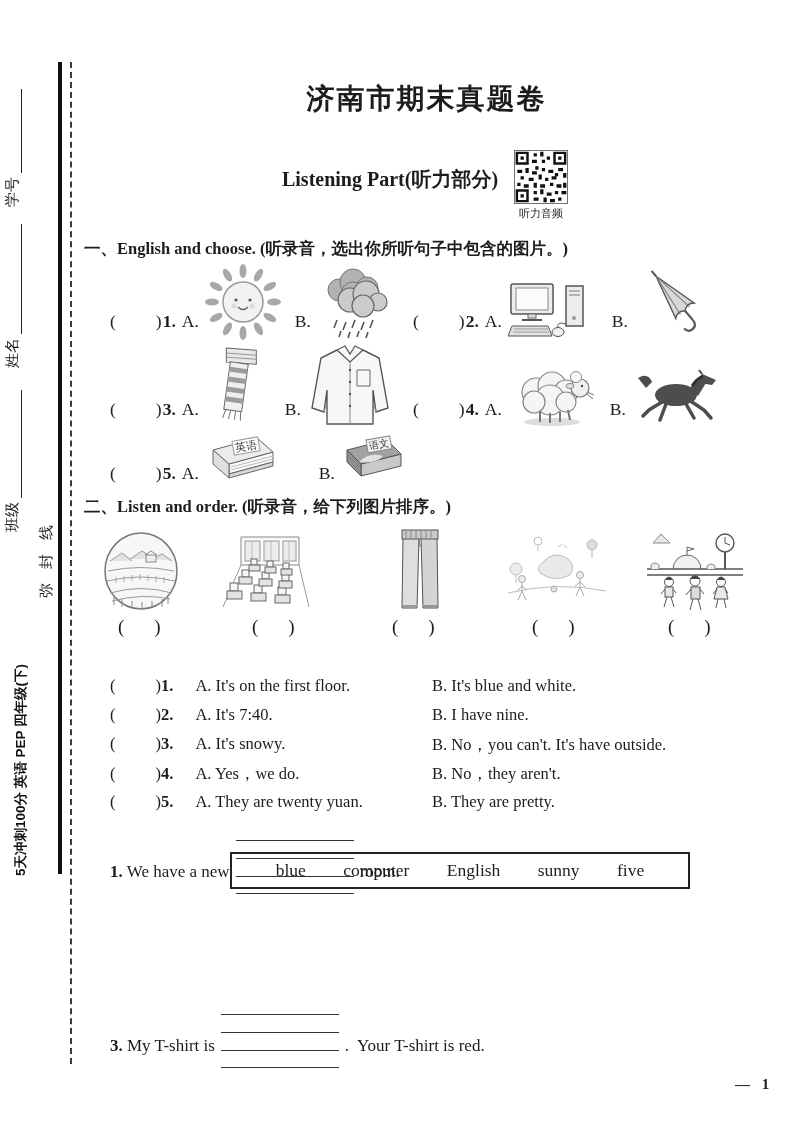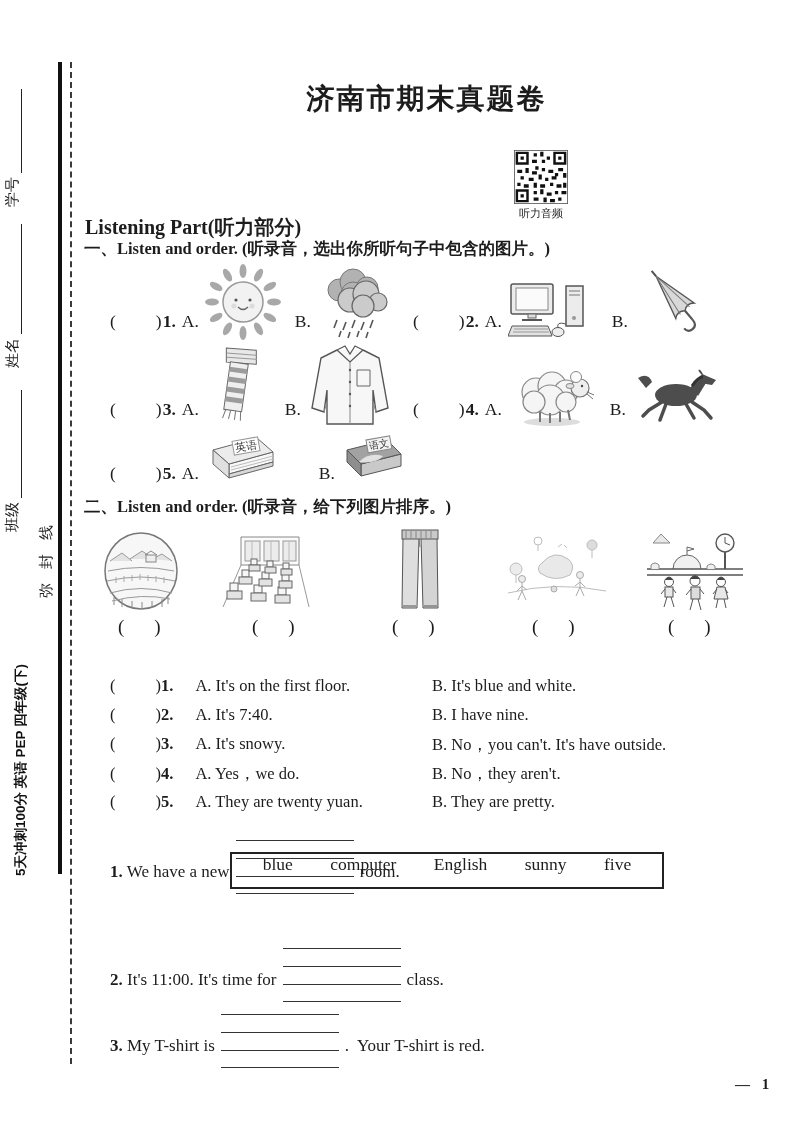--- a/index.html
+++ b/index.html
@@ -9,21 +9,21 @@
   .mline-solid{position:absolute;left:58px;top:62px;width:3.5px;height:812px;background:#111;}
   .mline-dash{position:absolute;left:70px;top:62px;height:1002px;border-left:2px dashed #3a3a3a;}
   .rot{position:absolute;transform-origin:0 100%;transform:rotate(-90deg);white-space:nowrap;
        font-family:"Liberation Sans", sans-serif;font-size:15px;height:20px;display:flex;align-items:flex-end;gap:4px;}
   .rot .blank{display:inline-block;border-bottom:1.5px solid #222;height:15px;}
   .rot.seal{font-size:15px;letter-spacing:14px;color:#222;}
   .rot.book{font-weight:bold;font-size:13.5px;color:#111;}
   
   .title{position:absolute;top:80px;left:60px;right:0;text-align:center;font-size:28px;font-weight:bold;
          font-family:"Liberation Sans", sans-serif;letter-spacing:2px;}
-  .lp-head{position:absolute;top:166px;left:85px;width:610px;text-align:left;font-size:20px;font-weight:bold;margin-top:48px;}
+  .lp-head{position:absolute;top:166px;left:85px;width:610px;text-align:center;font-size:20px;font-weight:bold;}
   .qr{position:absolute;left:514px;top:150px;}
   .qr-cap{position:absolute;left:506px;top:206px;width:70px;text-align:center;font-size:11px;
           font-family:"Liberation Sans", sans-serif;}
   .shead{position:absolute;left:84px;font-size:16.5px;font-weight:bold;width:700px;}
   
   .row{position:absolute;display:flex;align-items:flex-end;}
   .ptxt{display:inline-flex;align-items:baseline;font-size:17.5px;margin:0 0 8px 0;}
   .gap{display:inline-block;width:40px;}
   .gap2{display:inline-block;width:30px;}
   .num{margin-left:1px;}
@@ -33,21 +33,21 @@
   
   .fig{position:absolute;}
   .p2{position:absolute;display:inline-flex;align-items:baseline;font-size:19px;}
   
   .s3row{position:absolute;left:110px;width:640px;font-size:16.5px;}
   .s3a{display:inline-flex;align-items:baseline;}
   .s3a .atext{margin-left:22px;}
   .s3b{position:absolute;left:322px;top:0;}
   
   .wordbox{position:absolute;left:230px;top:852px;width:406px;height:33px;border:2px solid #222;
-           display:flex;align-items:flex-start;justify-content:space-around;padding:0 12px;font-size:17.5px;}
+           display:flex;align-items:center;justify-content:space-around;padding:0 25px;font-size:17.5px;}
   .fitem{position:absolute;display:flex;align-items:flex-end;font-size:17px;}
   .ftxt{margin-bottom:14px;white-space:pre;}
   .wgrid{position:relative;display:inline-block;width:118px;height:56px;margin:0 6px;}
   .wgrid i{position:absolute;left:0;right:0;border-top:1.5px solid #333;}
   .pageno{position:absolute;left:735px;top:1076px;font-size:15px;font-weight:bold;letter-spacing:4px;}
   svg{display:block;}
   text{font-family:"Liberation Sans", sans-serif;}
 </style>
 </head>
 <body>
@@ -89,21 +89,21 @@
           <path d="M2.5 2.5h5v5h-5z M25.5 2.5h5v5h-5z M2.5 25.5h5v5h-5z"></path>
         </g>
       <g fill="#111">
         <path d="M4 4h2v2H4z M27 4h2v2h-2z M4 27h2v2H4z"></path>
         <path d="M12 2h2v2h-2z M16 1h2v3h-2z M20 4h2v2h-2z M11 6h3v2h-3z M17 6h2v2h-2z M13 10h2v2h-2z M2 12h3v2H2z M7 11h2v3H7z M11 13h3v2h-3z M17 11h2v2h-2z M21 12h3v2h-3z M27 11h3v2h-3z M25 14h2v2h-2z M30 14h2v3h-2z M4 16h2v2H4z M9 17h3v2H9z M15 15h2v3h-2z M19 17h2v2h-2z M23 16h3v2h-3z M2 20h2v2H2z M6 21h3v2H6z M12 20h2v3h-2z M16 21h3v2h-3z M22 20h2v2h-2z M26 21h3v2h-3z M30 20h2v3h-2z M12 25h2v2h-2z M16 24h2v3h-2z M20 26h3v2h-3z M25 25h2v2h-2z M29 25h3v2h-3z M12 29h3v2h-3z M18 29h2v3h-2z M22 30h3v2h-3z M27 29h2v2h-2z"></path>
       </g>
     </svg>
   </div>
   <div class="qr-cap">听力音频</div>
 
-  <div class="shead" style="top:238px">一、Listen and order. (听录音，选出你所听句子中包含的图片。)</div>
+  <div class="shead" style="top:238px">一、English and choose. (听录音，选出你所听句子中包含的图片。)</div>
 
   <div class="row" style="left:110px;top:256px;height:84px">
     <span class="ptxt">
         <span style="display:inline-flex;align-items:baseline">
           <span>(</span>
           <span class="gap"></span>
           <span>)</span>
         </span>
         <b class="num">1.</b>
       </span>
@@ -511,30 +511,20 @@
     <span class="ftxt"><b>1.</b><span> We have a new</span></span>
     <span class="wgrid">
         <i style="top:0"></i>
         <i style="top:18px"></i>
         <i style="top:36px"></i>
         <i style="top:53px"></i>
       </span>
     <span class="ftxt">room.</span>
   </div>
 
-  <div class="fitem" style="left:110px;top:948px">
-    <span class="ftxt"><b>2.</b><span> It's 11:00. It's time for</span></span>
-    <span class="wgrid">
-        <i style="top:0"></i>
-        <i style="top:18px"></i>
-        <i style="top:36px"></i>
-        <i style="top:53px"></i>
-      </span>
-    <span class="ftxt">class.</span>
-  </div>
 
   <div class="fitem" style="left:110px;top:1014px">
     <span class="ftxt"><b>3.</b><span> My T-shirt is</span></span>
     <span class="wgrid">
         <i style="top:0"></i>
         <i style="top:18px"></i>
         <i style="top:36px"></i>
         <i style="top:53px"></i>
       </span>
     <span class="ftxt">.  Your T-shirt is red.</span>

